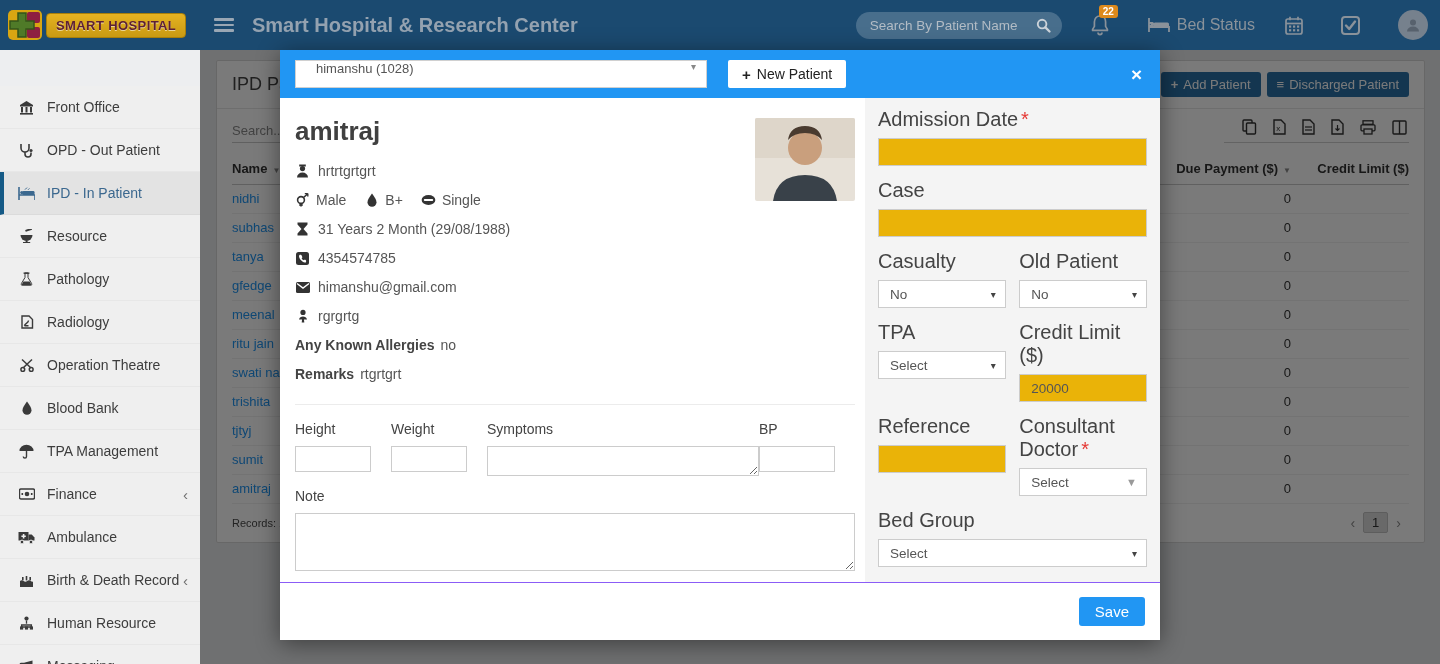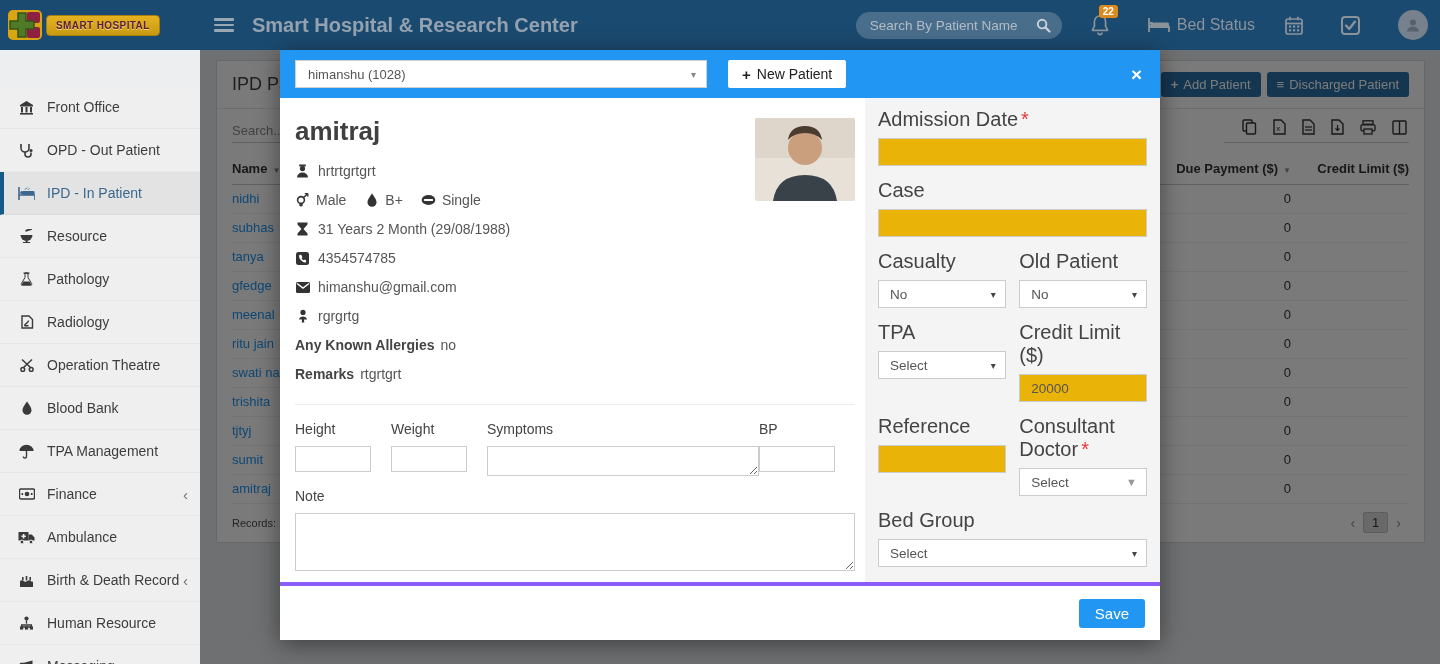--- a/index.html
+++ b/index.html
@@ -3,21 +3,21 @@
 <meta charset="utf-8">
 <style>
   * { margin:0; padding:0; box-sizing:border-box; }
   html,body { width:1440px; height:664px; font-family:"Liberation Sans", sans-serif; }
   #stage { position:relative; width:1440px; height:664px; overflow:hidden; background:#edeef0; }
 
   
   .navbar { position:absolute; left:0; top:0; width:1440px; height:50px; background:#1b4a70; display:flex; align-items:center; z-index:30; }
   .logo-zone { width:200px; height:50px; display:flex; align-items:center; padding-left:8px; }
   .logo-cross { width:36px; height:32px; margin-right:2px; }
-  .logo-pill { background:linear-gradient(#e5b222,#c99a12); border:1px solid #a87f0b; border-radius:4px; padding:4px 9px; font-size:10px; font-weight:bold; letter-spacing:.4px; color:#5d2034; text-shadow:0 1px 0 rgba(255,255,255,.55); white-space:nowrap; }
+  .logo-pill { background:linear-gradient(#e5b222,#c99a12); border:1px solid #a87f0b; border-radius:4px; padding:4px 9px; font-size:13px; font-weight:bold; letter-spacing:.4px; color:#5d2034; text-shadow:0 1px 0 rgba(255,255,255,.55); white-space:nowrap; }
   .hamburger { width:20px; margin:0 0 0 14px; cursor:pointer; }
   .hamburger span { display:block; height:2.5px; background:#9aa7b4; margin:3px 0; border-radius:1px; }
   .nav-title { margin-left:18px; font-size:20px; font-weight:bold; color:#94a2b0; }
   .nav-right { margin-left:auto; display:flex; align-items:center; padding-right:12px; }
   .nav-search { position:relative; width:206px; height:27px; margin-right:28px; }
   .nav-search input { width:100%; height:100%; border:none; outline:none; border-radius:14px; background:rgba(255,255,255,.20); padding:0 34px 0 14px; font-size:13.5px; color:#dfe5ea; font-family:inherit; }
   .nav-search input::placeholder { color:#b3bcc5; }
   .nav-search .mag { position:absolute; right:11px; top:6px; }
   .nav-ico { position:relative; margin-right:38px; display:flex; align-items:flex-end; color:#8a929a; }
   .nav-badge { position:absolute; top:-9px; left:9px; background:#dd8a1c; color:#fff; font-size:10px; font-weight:bold; padding:1px 4px; border-radius:3px; }
@@ -57,21 +57,21 @@
   .records { font-size:11px; color:#4a4a4a; }
   .pager { margin-left:auto; display:flex; align-items:center; }
   .pager .pch { color:#8a8a8a; font-size:14px; padding:0 8px; cursor:pointer; }
   .pager .pnum { background:#dcdcdc; border:1px solid #c2c2c2; border-radius:2px; font-size:13px; color:#333; padding:2px 8px; cursor:pointer; }
 
   .overlay { position:absolute; left:200px; top:50px; right:0; bottom:0; background:rgba(0,0,0,.52); z-index:40; }
 
   
   .modal { position:absolute; left:280px; top:50px; width:880px; height:590px; background:#fff; z-index:60; box-shadow:0 4px 22px rgba(0,0,0,.45); display:flex; flex-direction:column; }
   .m-head { height:48px; background:#2196f3; display:flex; align-items:center; padding:0 18px 0 15px; flex:none; }
-  .hselect { width:412px; height:28px; background:#fff; border:1px solid #d0d0d0; display:flex; align-items:center; padding:0 10px 0 12px; font-size:13px; color:#555; cursor:pointer;gap:44px; }
+  .hselect { width:412px; height:28px; background:#fff; border:1px solid #d0d0d0; display:flex; align-items:flex-start; padding:0 10px 0 20px; font-size:13px; color:#555; cursor:pointer;gap:44px; }
   .hselect .car { margin-left:auto; color:#888; font-size:10px; }
   .btn-newpat { margin-left:21px; background:#fff; border:none; border-radius:2px; height:28px; padding:0 14px; font-size:14px; color:#222; cursor:pointer; font-family:inherit; display:flex; align-items:center; }
   .btn-newpat b { margin-right:6px; font-size:15px; }
   .m-close { margin-left:auto; color:#fff; font-size:19px; font-weight:bold; cursor:pointer; line-height:1; }
   .m-body { flex:1; display:flex; min-height:0; }
   .m-left { flex:1; padding:14px 10px 0 15px; position:relative; }
   .p-name { font-size:26px; font-weight:bold; color:#404040; margin:4px 0 16px; }
   .p-photo { position:absolute; right:10px; top:20px; width:100px; height:83px; border-radius:2px; overflow:hidden; }
   .dline { display:flex; align-items:center; font-size:14px; color:#555; margin-bottom:13px; }
   .dline .d-ic { width:15px; margin-right:8px; color:#333; display:flex; justify-content:center; flex:none; }
@@ -91,21 +91,21 @@
   .m-right { width:295px; background:#f4f4f4; padding:10px 13px; flex:none; overflow:hidden; }
   .ff { margin-bottom:13px; }
   .ff label { display:block; font-size:20px; color:#444; margin-bottom:7px; }
   .req { color:#e53935; margin-left:3px; }
   .ff input { width:100%; height:28px; border:1px solid #ccc; background:#eab308; outline:none; padding:0 11px; font-size:13.5px; color:#555; font-family:inherit; }
   .fselect { width:100%; height:28px; border:1px solid #ccc; background:#fff; display:flex; align-items:center; padding:0 9px 0 11px; font-size:13.5px; color:#555; cursor:pointer; }
   .fselect .car { margin-left:auto; font-size:10px; color:#444; }
   .fselect.s2 .car { color:#999; font-size:11px; }
   .frow { display:flex; justify-content:space-between; }
   .frow .ff { width:47.5%; }
-  .m-foot { height:58px; border-top:4px solid #8b5cf6; display:flex; align-items:center; justify-content:flex-end; padding:10px 15px; flex:none; }
+  .m-foot { height:58px; border-top:1px solid #8b5cf6; display:flex; align-items:center; justify-content:flex-end; padding:10px 15px; flex:none; }
   .btn-save { background:#2196f3; color:#fff; border:none; border-radius:3px; font-size:15px; padding:6px 16px; cursor:pointer; font-family:inherit; }
 </style>
 </head>
 <body>
 
 <div id="stage">
 
   <div class="navbar">
     <div class="logo-zone">
       <svg class="logo-cross" viewBox="0 0 36 32">

